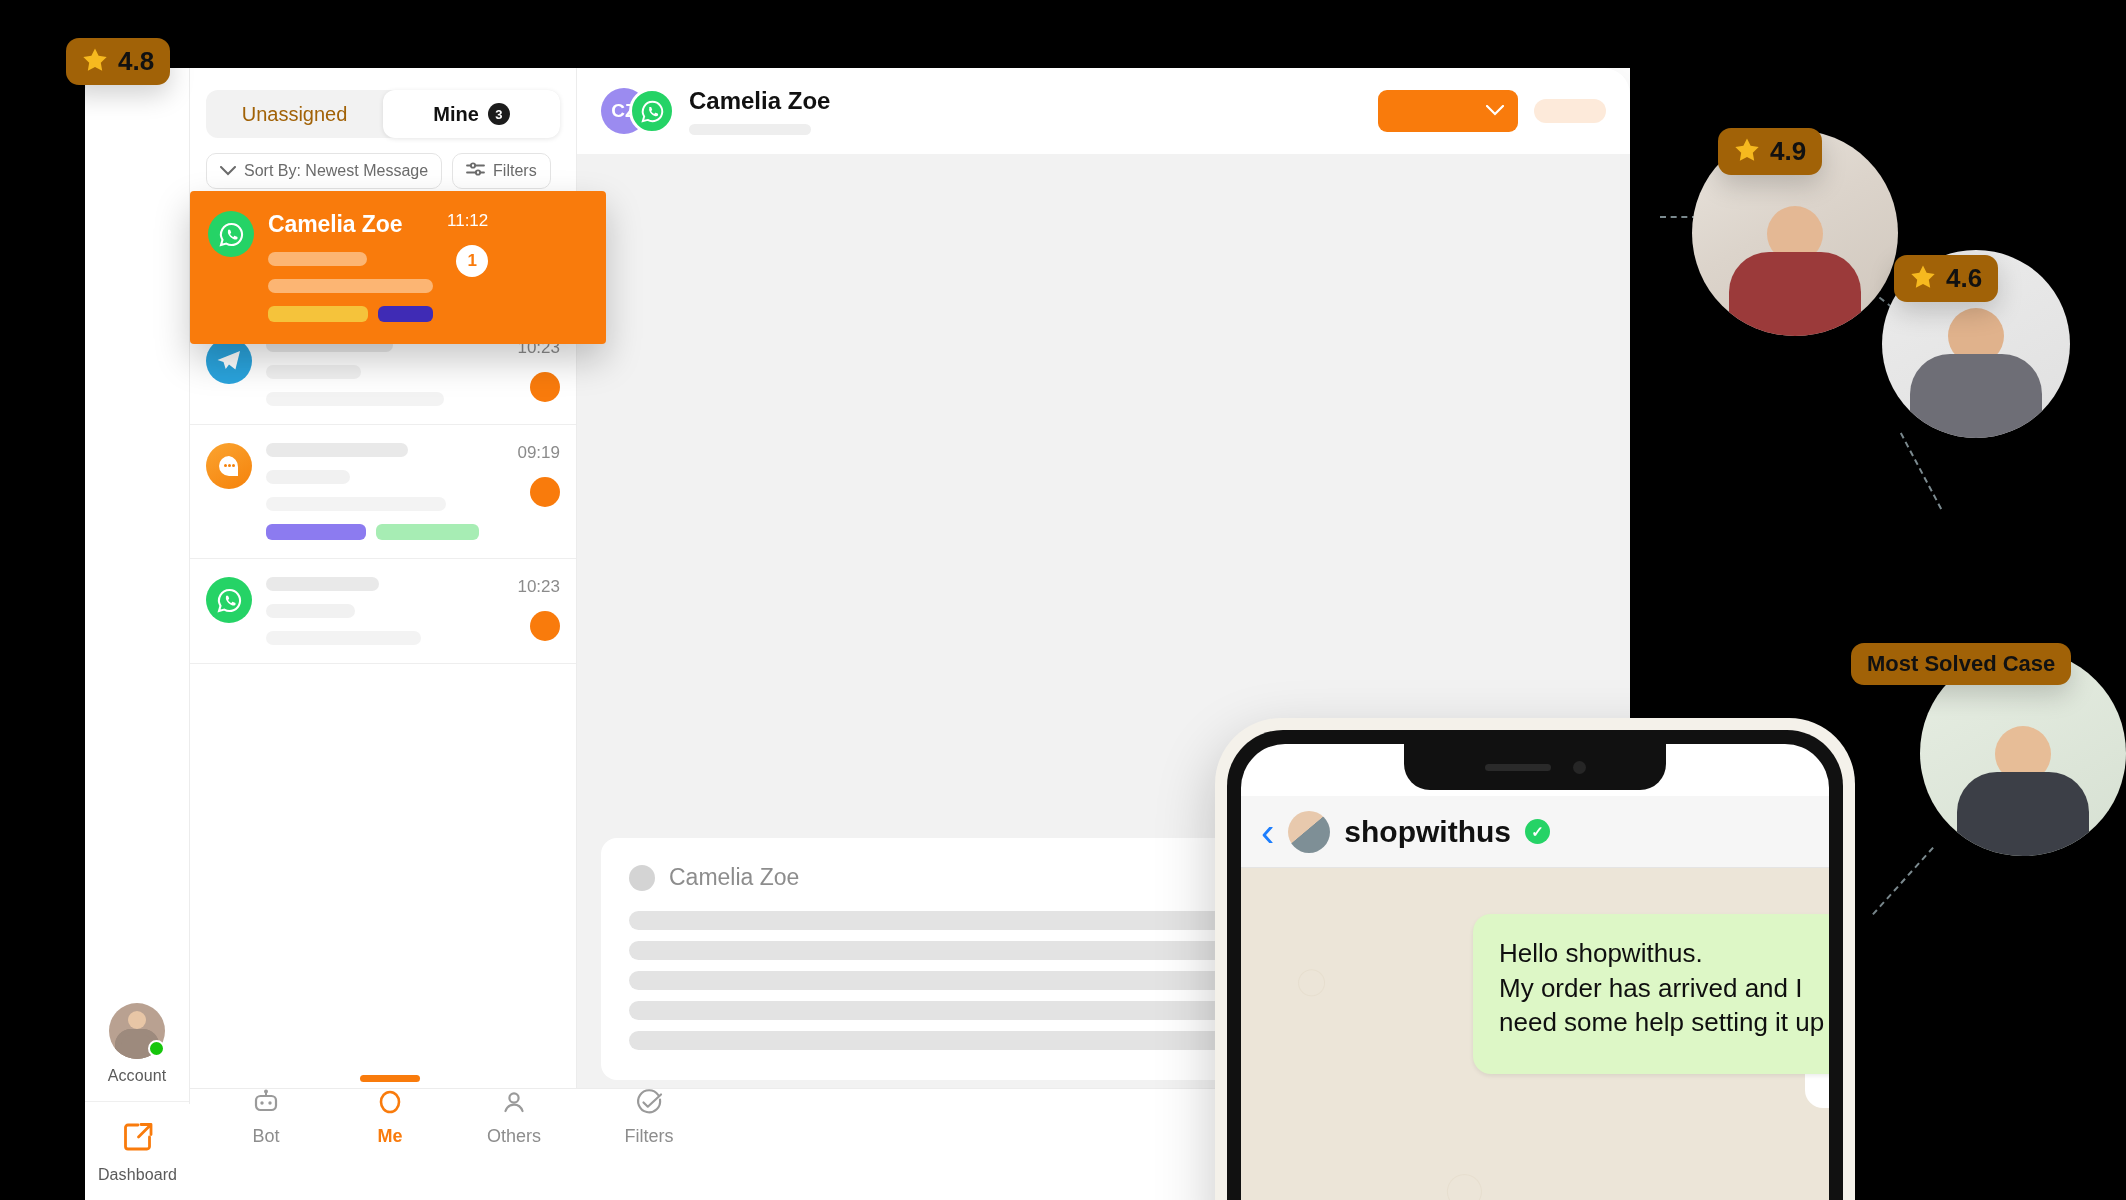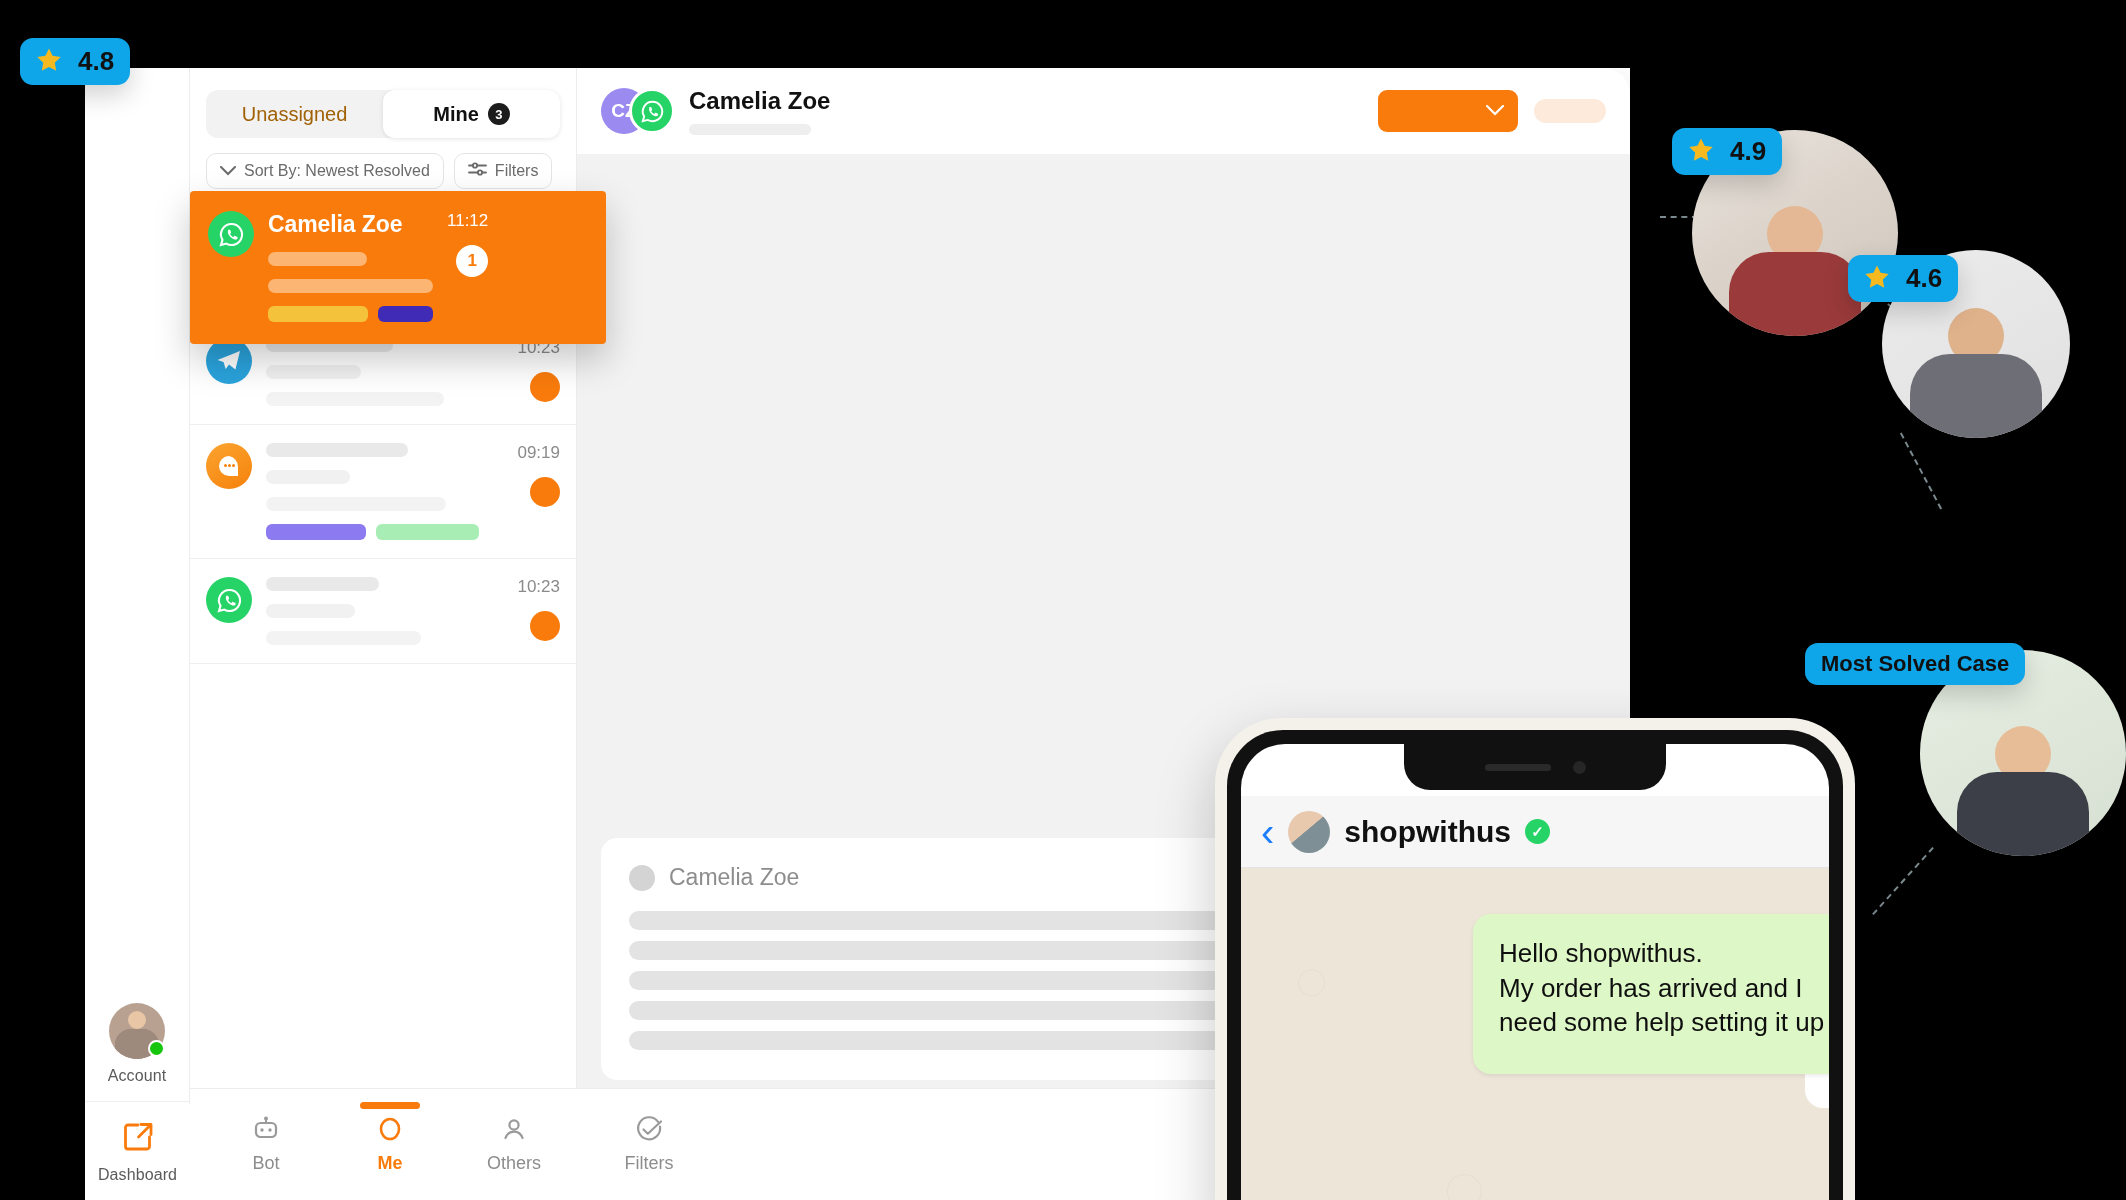--- a/index.html
+++ b/index.html
@@ -114,35 +114,35 @@
              border-radius:16px; padding:26px 28px 30px;}
   .msg-top{ display:flex; align-items:center; gap:14px; margin-bottom:20px;}
   .msg-ava{ width:26px;height:26px;border-radius:50%;background:#d4d4d4;}
   .msg-name{ font-size:23px; color:#8d8d8d; }
   .msg-line{ height:19px;border-radius:10px;background:#e3e3e3;margin-bottom:11px;}
   .chat-foot{ background:#fff; padding:16px 24px 22px; }
   .composer{ height:66px; border:1px solid #e6e6e6; border-radius:33px; background:#fff;}
 
   
   .tabbar{ position:absolute; left:105px; right:0; bottom:0; height:112px; background:#fff;
-           border-top:1px solid #ececec; display:flex; align-items:center; z-index:8;margin-top:13px;}
+           border-top:1px solid #ececec; display:flex; z-index:8;margin-top:13px;}
   .tab{ width:96px; text-align:center; position:relative; cursor:pointer; }
   .tab .tl{ font-size:18px; color:#8d8d8d; margin-top:5px;}
   .tab.active .tl{ color:#F97B0C; font-weight:700;}
   .tab .ind{ position:absolute; top:-14px; left:50%; transform:translateX(-50%);
              width:60px; height:7px; border-radius:4px; background:#F97B0C;}
   .tabs-inner{ display:flex; gap:28px; padding-left:28px;}
 
   
   .rail-dash{ position:absolute; left:0; bottom:0; width:105px; height:96px; background:#fff;
               display:flex; flex-direction:column; align-items:center; justify-content:center; z-index:9;}
 
   
-  .chip{ position:absolute; background:#0ea5e9; border-radius:13px; padding:8px 16px; display:flex;
-         align-items:center; gap:16px; box-shadow:0 10px 26px rgba(0,0,0,.18); z-index:20; }
+  .chip{ position:absolute; background:#a16207; border-radius:13px; padding:8px 16px; display:flex;
+         align-items:center; gap:10px; box-shadow:0 10px 26px rgba(0,0,0,.18); z-index:20;margin-left:46px; }
   .chip .val{ font-size:26px; font-weight:700; color:#111; }
   .chip .txt{ font-size:22px; font-weight:700; color:#111; }
 
   .photo{ position:absolute; border-radius:50%; overflow:hidden; z-index:15;
           box-shadow:0 12px 34px rgba(0,0,0,.14); }
   .ph-a{ left:1692px; top:130px; width:206px; height:206px;
          background:linear-gradient(150deg,#e9e4dd 0%,#dcd4cb 45%,#cfc6bc 100%); }
   .ph-b{ left:1882px; top:250px; width:188px; height:188px;
          background:linear-gradient(150deg,#ececec 0%,#e0e0e0 100%); }
   .ph-c{ left:1920px; top:650px; width:206px; height:206px;
@@ -242,21 +242,21 @@
         </div>
       </div>
 
       <div class="filters-row">
         <div class="pill">
           <span>
             <svg width="16" height="10" viewBox="0 0 16 10">
                 <path d="M1 1l7 7 7-7" stroke="#6b6b6b" stroke-width="2" fill="none" stroke-linecap="round"></path>
               </svg>
           </span>
-          <span>Sort By: Newest Resolved</span>
+          <span>Sort By: Newest Message</span>
         </div>
         <div class="pill">
           <span>
             <svg width="19" height="16" viewBox="0 0 19 16" fill="none">
               <path d="M1 4.5h4M9 4.5h9" stroke="#6b6b6b" stroke-width="1.8" stroke-linecap="round"></path>
               <circle cx="7" cy="4.5" r="2.2" stroke="#6b6b6b" stroke-width="1.8"></circle>
               <path d="M1 11.5h9M14 11.5h4" stroke="#6b6b6b" stroke-width="1.8" stroke-linecap="round"></path>
               <circle cx="12" cy="11.5" r="2.2" stroke="#6b6b6b" stroke-width="1.8"></circle>
             </svg>
           </span>

